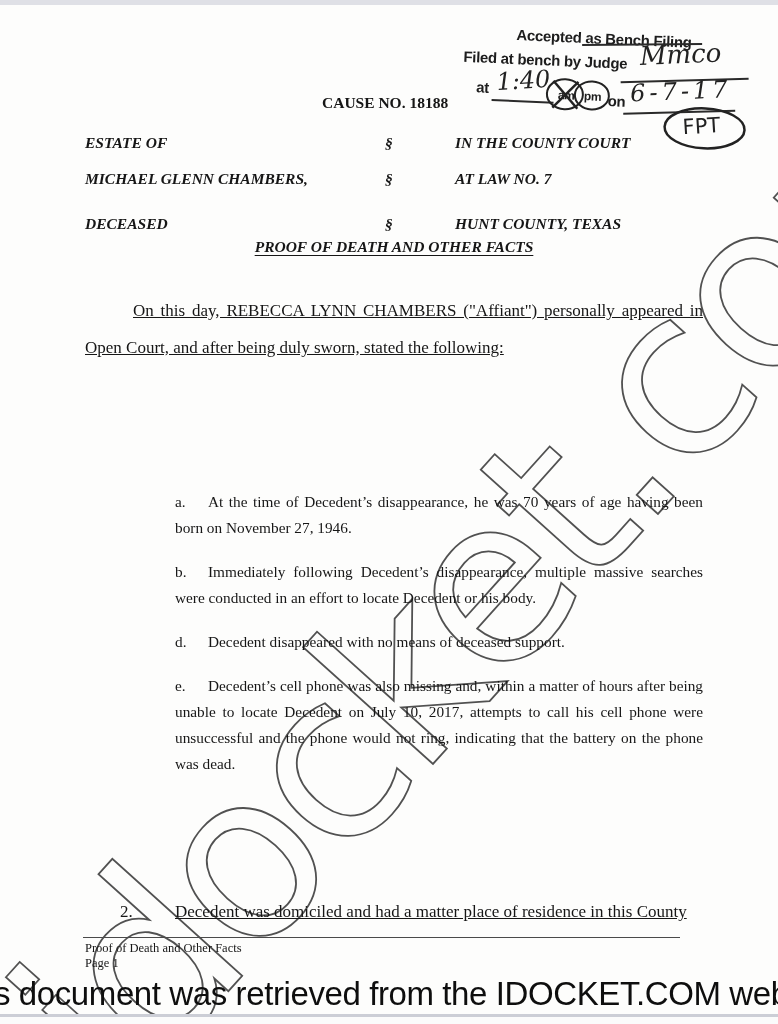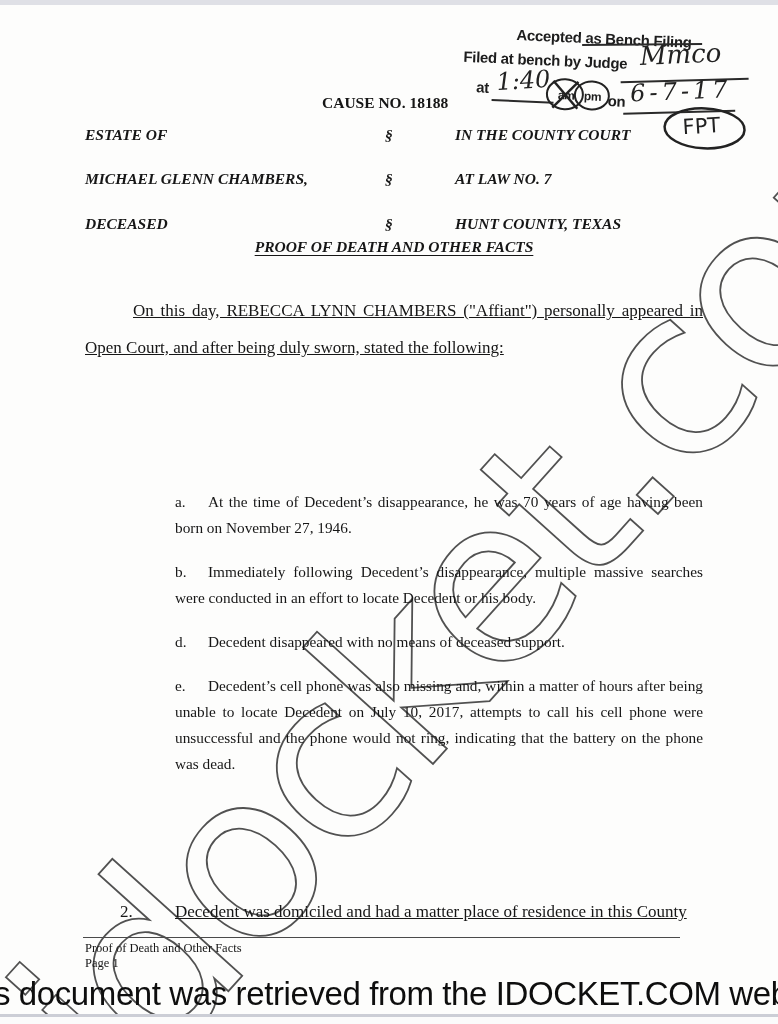--- a/index.html
+++ b/index.html
@@ -76,21 +76,21 @@
       <ellipse cx="133" cy="68" rx="18" ry="15" fill="none" stroke="#222" stroke-width="2"></ellipse>
       <ellipse cx="160" cy="68" rx="17" ry="14" fill="none" stroke="#222" stroke-width="2"></ellipse>
       <line x1="121" y1="55" x2="146" y2="82" stroke="#222" stroke-width="2.5"></line>
       <line x1="146" y1="55" x2="121" y2="82" stroke="#222" stroke-width="2.5"></line>
       <ellipse cx="274" cy="96" rx="40" ry="20" fill="none" stroke="#222" stroke-width="2.5"></ellipse>
     </svg>
   </div>
 
   <div class="cause-no">CAUSE NO. 18188</div>
 
-  <div class="cap-row" style="top:126px;">
+  <div class="cap-row" style="top:134px;">
     <span class="cap-left">ESTATE OF</span>
     <span class="cap-sec">§</span>
     <span class="cap-right">IN THE COUNTY COURT</span>
   </div>
   <div class="cap-row" style="top:170px;">
     <span class="cap-left">MICHAEL GLENN CHAMBERS,</span>
     <span class="cap-sec">§</span>
     <span class="cap-right">AT LAW NO. 7</span>
   </div>
   <div class="cap-row" style="top:206px;margin-top:9px;">

